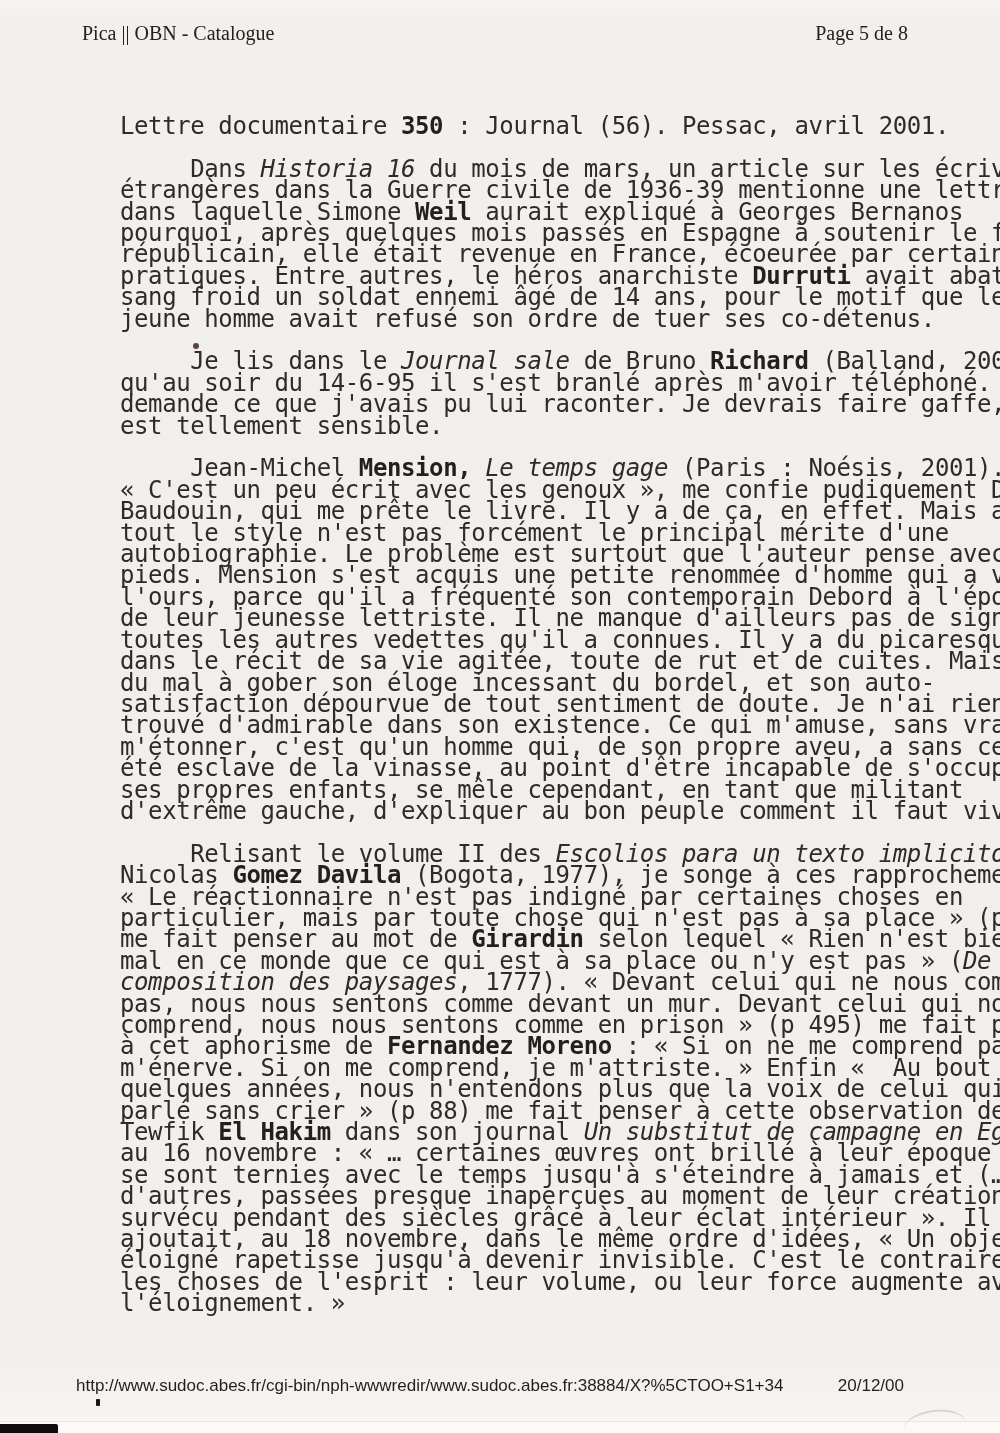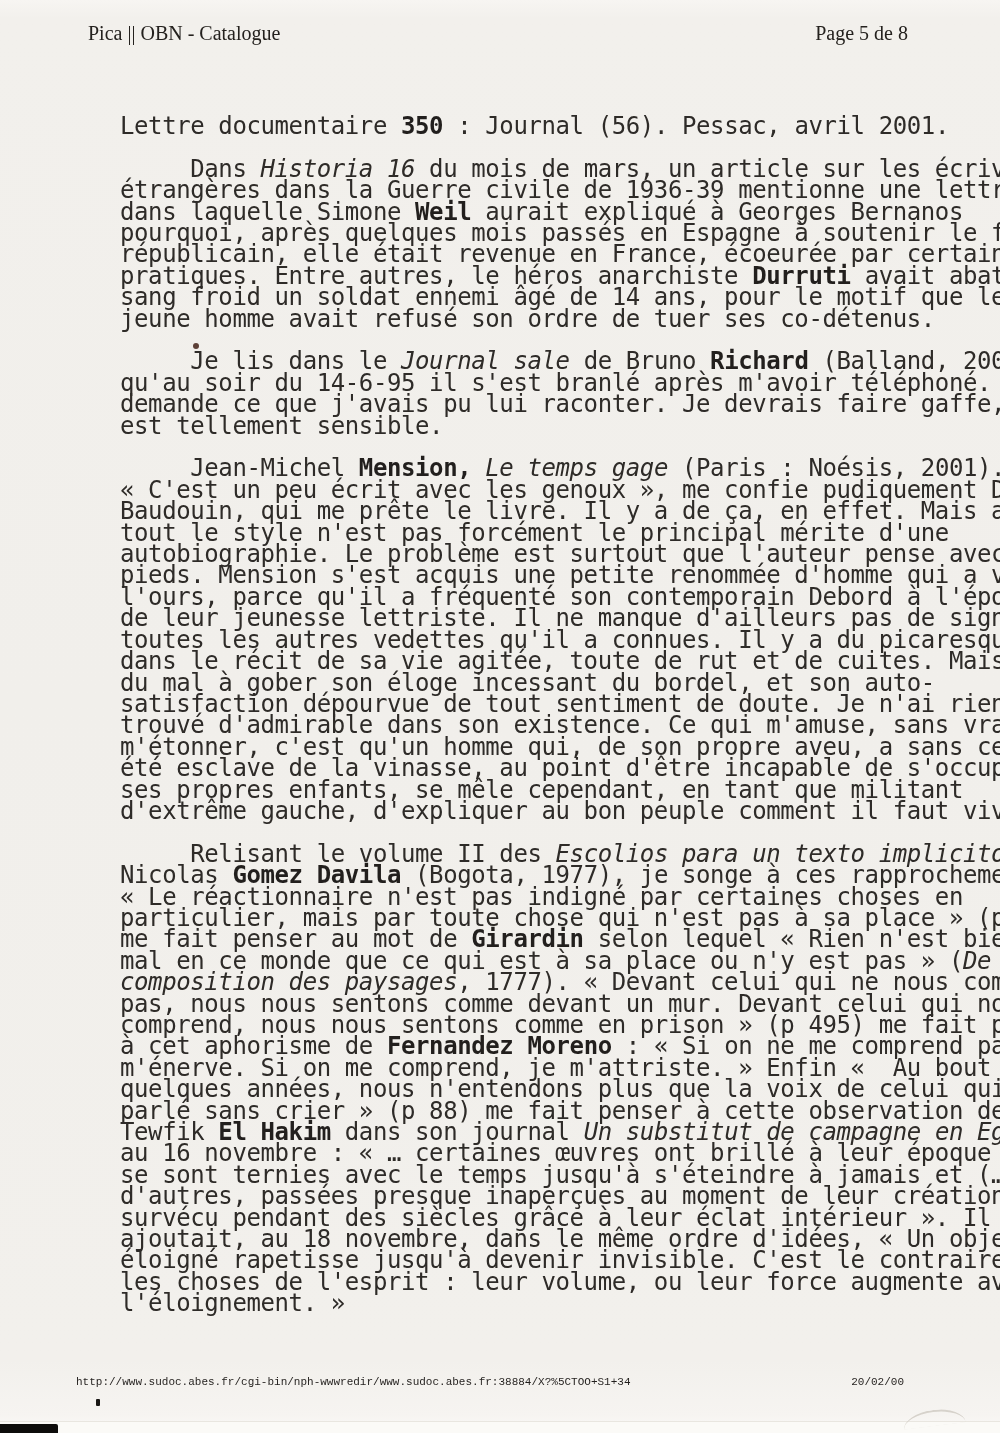--- a/index.html
+++ b/index.html
@@ -9,21 +9,21 @@
     height: 1433px;
     margin: 0;
     overflow: hidden;
     background: linear-gradient(180deg,
       #f7f5f2 0px, #f2f0ec 18px,
       #f1efeb 700px, #f2f0ec 1360px,
       #f6f4f1 1415px, #fbfaf8 1433px);
   }
   .header {
     position: absolute;
-    top: 22px; left: 88px; right: 92px;
+    top: 22px; left: 82px; right: 92px;
     display: flex; justify-content: space-between;
     font-family: "Liberation Serif", serif;
     font-size: 20px; color: #24211e;
   }
   .doc {
     position: absolute;
     top: 116px; left: 120px;
     width: 800px;
     font-family: "DejaVu Sans Mono", monospace;
     font-size: 24px;
@@ -32,22 +32,22 @@
     white-space: pre;
     letter-spacing: -0.4px;
   }
   .para { margin: 0 0 21.4px 0; }
   .para b { font-weight: bold; color: #221f1d; }
   .para i { font-style: italic; margin-top: 21px; }
   .footer {
     position: absolute;
     top: 1376px; left: 76px; right: 96px;
     display: flex; justify-content: space-between;
-    font-family: Liberation Mono, monospace;
-    font-size: 11px; color: #221f1d;
+    font-family: Liberation Sans, sans-serif;
+    font-size: 17px; color: #221f1d;
   }
   .ink-dot {
     position: absolute; left: 193px; top: 343px;
     width: 6px; height: 6px; border-radius: 50%;
     background: #5d4037;
   }
   .tick-mark {
     position: absolute; left: 96px; top: 1399px;
     width: 4px; height: 7px;
     background: #181614;
@@ -87,16 +87,16 @@
   <div class="doc"><div class="para">Lettre documentaire <b>350</b> : Journal (56). Pessac, avril 2001.</div><div class="para">     Dans <i>Historia 16</i> du mois de mars, un article sur les écrivaines<br>étrangères dans la Guerre civile de 1936-39 mentionne une lettre<br>dans laquelle Simone <b>Weil</b> aurait expliqué à Georges Bernanos<br>pourquoi, après quelques mois passés en Espagne à soutenir le front<br>républicain, elle était revenue en France, écoeurée par certaines<br>pratiques. Entre autres, le héros anarchiste <b>Durruti</b> avait abattu de<br>sang froid un soldat ennemi âgé de 14 ans, pour le motif que le<br>jeune homme avait refusé son ordre de tuer ses co-détenus.</div><div class="para">     Je lis dans le <i>Journal sale</i> de Bruno <b>Richard</b> (Balland, 2001)<br>qu'au soir du 14-6-95 il s'est branlé après m'avoir téléphoné. Je me<br>demande ce que j'avais pu lui raconter. Je devrais faire gaffe, il<br>est tellement sensible.</div><div class="para">     Jean-Michel <b>Mension,</b> <i>Le temps gage</i> (Paris : Noésis, 2001).<br>« C'est un peu écrit avec les genoux », me confie pudiquement Daniel<br>Baudouin, qui me prête le livre. Il y a de ça, en effet. Mais après<br>tout le style n'est pas forcément le principal mérite d'une<br>autobiographie. Le problème est surtout que l'auteur pense avec ses<br>pieds. Mension s'est acquis une petite renommée d'homme qui a vu<br>l'ours, parce qu'il a fréquenté son contemporain Debord à l'époque<br>de leur jeunesse lettriste. Il ne manque d'ailleurs pas de signaler<br>toutes les autres vedettes qu'il a connues. Il y a du picaresque<br>dans le récit de sa vie agitée, toute de rut et de cuites. Mais j'ai<br>du mal à gober son éloge incessant du bordel, et son auto-<br>satisfaction dépourvue de tout sentiment de doute. Je n'ai rien<br>trouvé d'admirable dans son existence. Ce qui m'amuse, sans vraiment<br>m'étonner, c'est qu'un homme qui, de son propre aveu, a sans cesse<br>été esclave de la vinasse, au point d'être incapable de s'occuper de<br>ses propres enfants, se mêle cependant, en tant que militant<br>d'extrême gauche, d'expliquer au bon peuple comment il faut vivre.</div><div class="para">     Relisant le volume II des <i>Escolios para un texto implicito</i> de<br>Nicolas <b>Gomez Davila</b> (Bogota, 1977), je songe à ces rapprochements :<br>« Le réactionnaire n'est pas indigné par certaines choses en<br>particulier, mais par toute chose qui n'est pas à sa place » (p 498)<br>me fait penser au mot de <b>Girardin</b> selon lequel « Rien n'est bien ou<br>mal en ce monde que ce qui est à sa place ou n'y est pas » (<i>De la</i><br><i>composition des paysages</i>, 1777). « Devant celui qui ne nous comprend<br>pas, nous nous sentons comme devant un mur. Devant celui qui nous<br>comprend, nous nous sentons comme en prison » (p 495) me fait penser<br>à cet aphorisme de <b>Fernandez Moreno</b> : « Si on ne me comprend pas, je<br>m'énerve. Si on me comprend, je m'attriste. » Enfin «  Au bout de<br>quelques années, nous n'entendons plus que la voix de celui qui a<br>parlé sans crier » (p 88) me fait penser à cette observation de<br>Tewfik <b>El Hakim</b> dans son journal <i>Un substitut de campagne en Egypte</i>,<br>au 16 novembre : « … certaines œuvres ont brillé à leur époque mais<br>se sont ternies avec le temps jusqu'à s'éteindre à jamais et (…)<br>d'autres, passées presque inaperçues au moment de leur création, ont<br>survécu pendant des siècles grâce à leur éclat intérieur ». Il<br>ajoutait, au 18 novembre, dans le même ordre d'idées, « Un objet<br>éloigné rapetisse jusqu'à devenir invisible. C'est le contraire pour<br>les choses de l'esprit : leur volume, ou leur force augmente avec<br>l'éloignement. »</div></div>
 
   <div class="ink-dot"></div>
   <div class="bottom-strip"></div>
   <div class="tick-mark"></div>
   <div class="crease"></div>
   <div class="corner-bar"></div>
 
   <div class="footer">
     <span>http://www.sudoc.abes.fr/cgi-bin/nph-wwwredir/www.sudoc.abes.fr:38884/X?%5CTOO+S1+34</span>
-    <span>20/02/00</span>
+    <span>20/12/00</span>
   </div>
 
 </div>
 
 </body></html>

